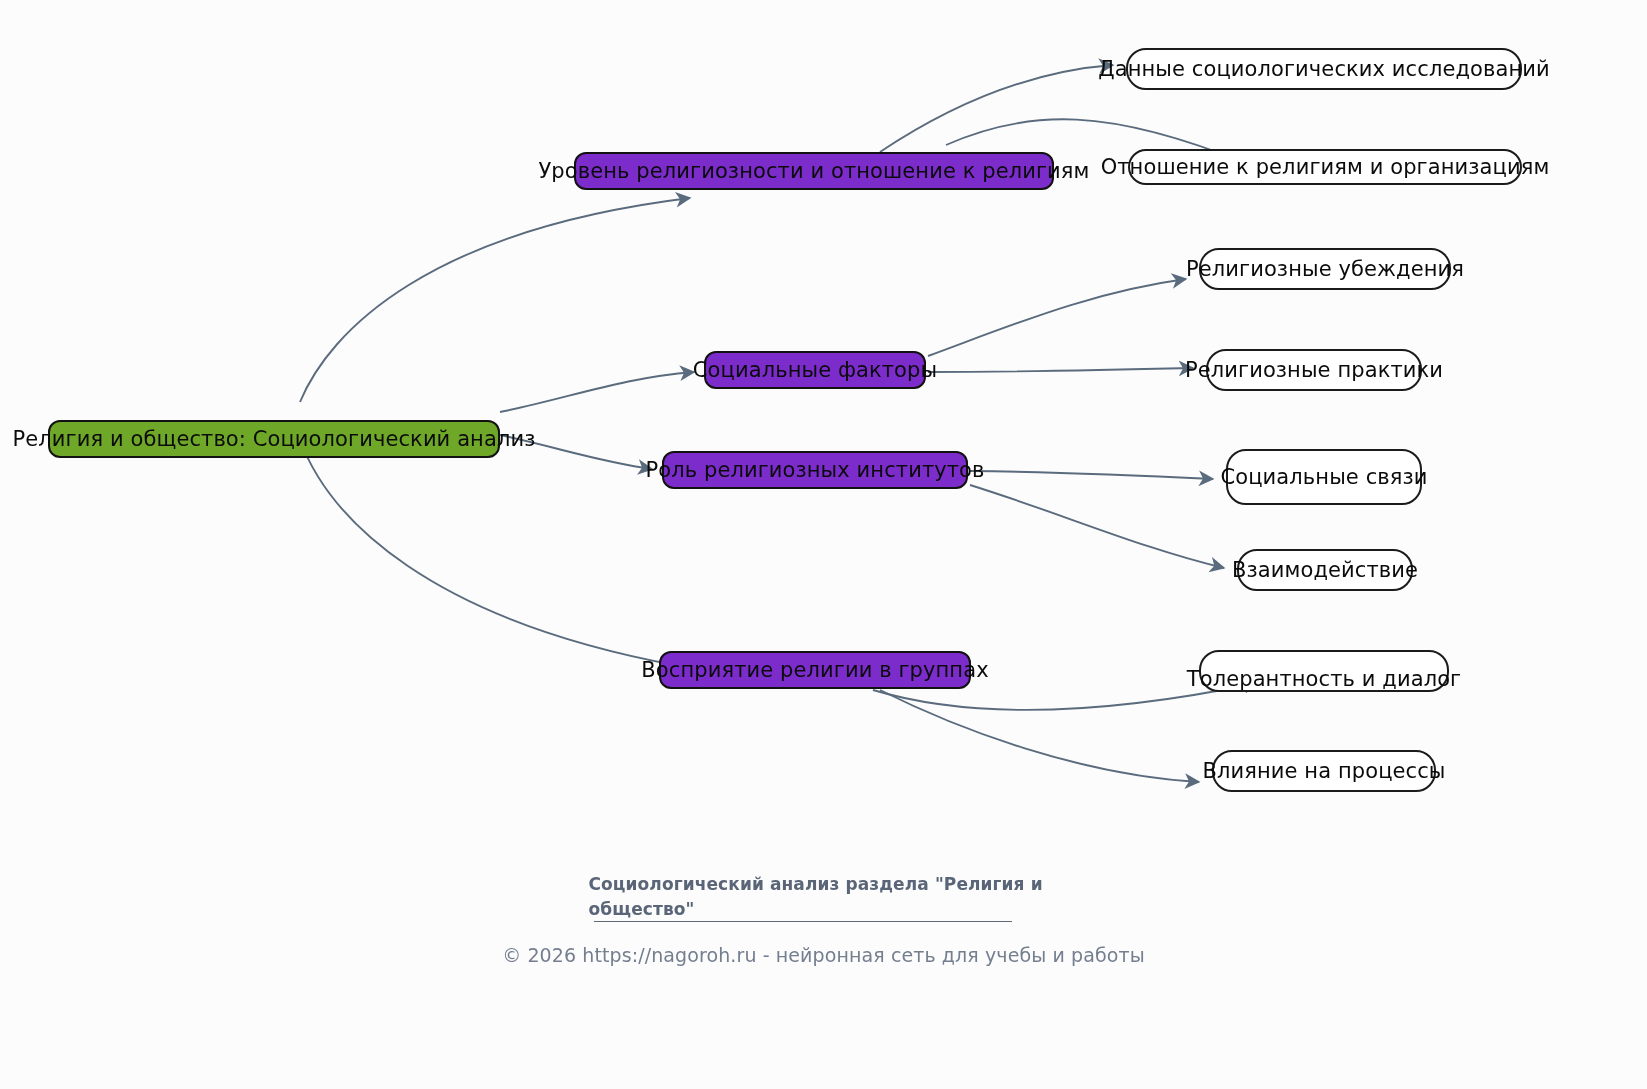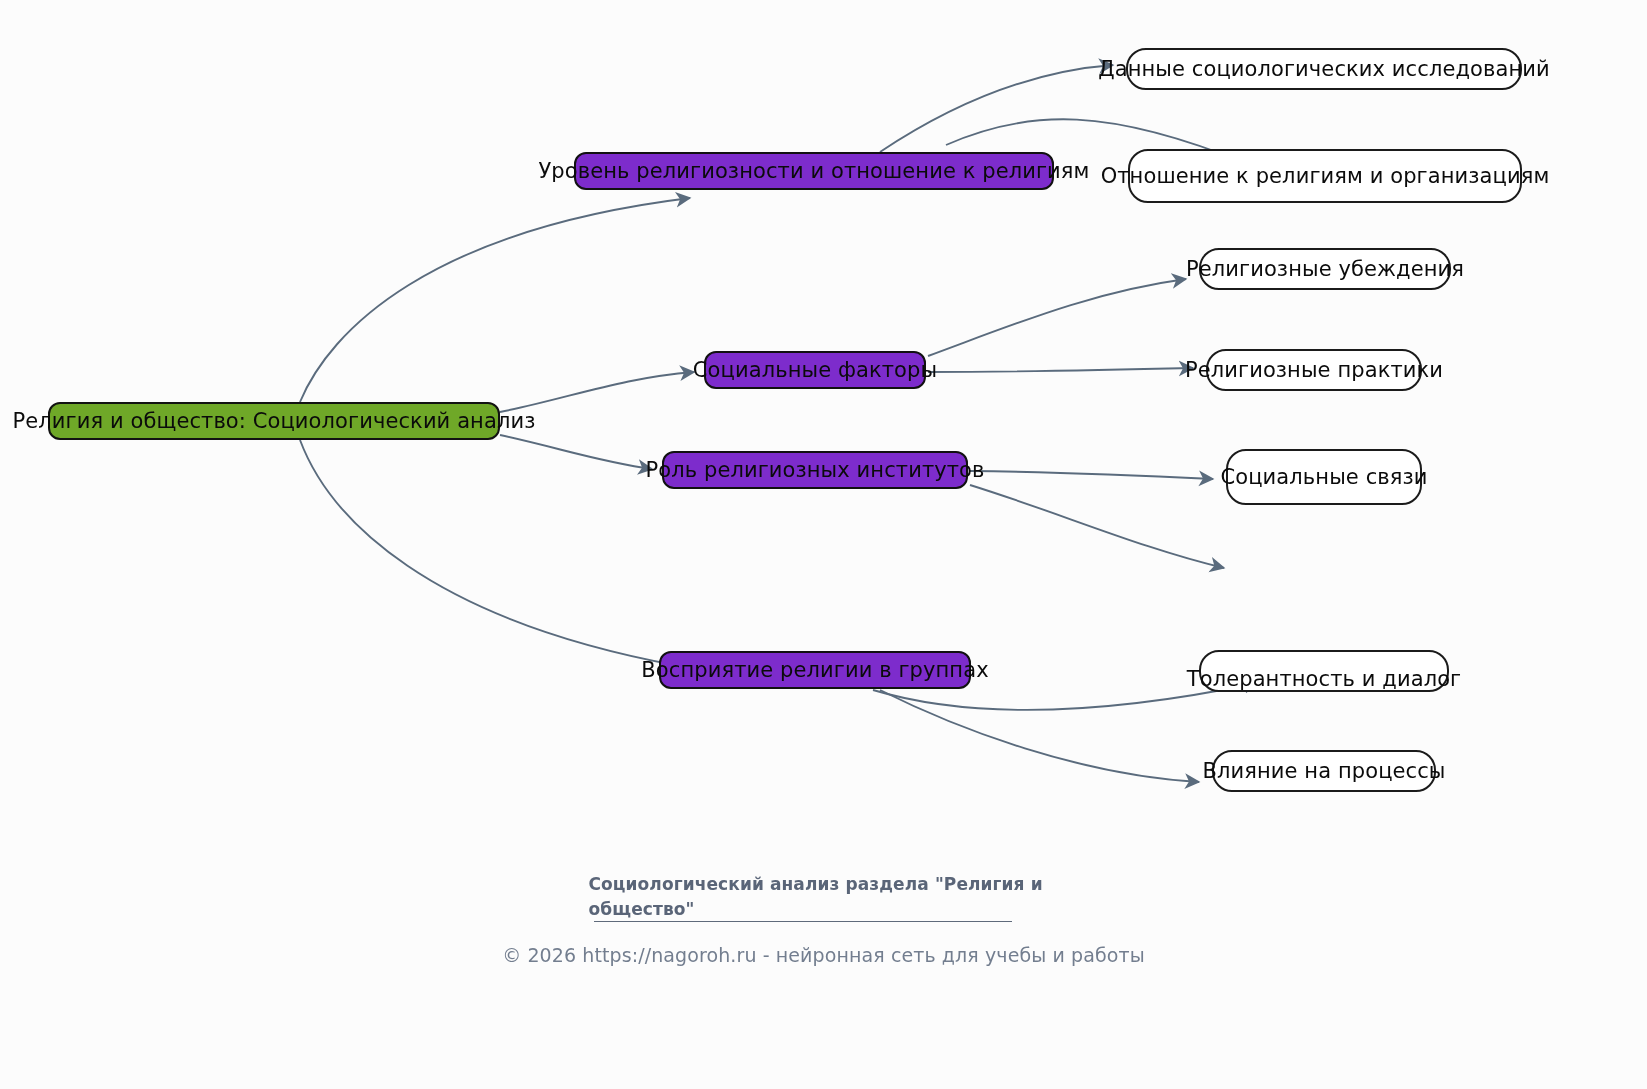--- a/index.html
+++ b/index.html
@@ -130,21 +130,21 @@
       <path d="M 928 372 C 1020 372 1110 370 1193 368"></path>
 
       <path d="M 970 471 C 1060 472 1130 475 1213 479"></path>
       <path d="M 970 485 C 1060 513 1140 548 1224 568"></path>
 
       <path d="M 873 690 C 960 716 1080 720 1258 683"></path>
       <path d="M 880 690 C 960 730 1080 775 1199 782"></path>
     </g>
   </svg>
 
-  <div class="node root" style="left:48px; top:402px; width:452px; height:38px;">
+  <div class="node root" style="left:48px; top:420px; width:452px; height:38px;">
     <span>Религия и общество: Социологический анализ</span>
   </div>
 
   <div class="node branch" style="left:574px; top:152px; width:480px; height:38px;">
     <span>Уровень религиозности и отношение к религиям</span>
   </div>
 
   <div class="node branch" style="left:704px; top:351px; width:222px; height:38px;">
     <span>Социальные факторы</span>
   </div>
@@ -154,36 +154,39 @@
   </div>
 
   <div class="node branch" style="left:659px; top:651px; width:312px; height:38px;">
     <span>Восприятие религии в группах</span>
   </div>
 
   <div class="node leaf" style="left:1126px; top:48px; width:396px; height:42px;">
     <span>Данные социологических исследований</span>
   </div>
 
-  <div class="node leaf" style="left:1128px; top:149px; width:394px; height:54px;">
+  <div class="node leaf" style="left:1128px; top:149px; width:394px; height:36px;">
     <span>Отношение к религиям и организациям</span>
   </div>
 
   <div class="node leaf" style="left:1199px; top:248px; width:252px; height:42px;">
     <span>Религиозные убеждения</span>
   </div>
 
   <div class="node leaf" style="left:1206px; top:349px; width:216px; height:42px;">
     <span>Религиозные практики</span>
   </div>
 
   <div class="node leaf" style="left:1226px; top:449px; width:196px; height:56px;justify-content:center;">
     <span>Социальные связи</span>
   </div>
 
+  <div class="node leaf" style="left:1237px; top:549px; width:176px; height:42px;">
+    <span>Взаимодействие</span>
+  </div>
 
   <div class="node leaf" style="left:1199px; top:650px; width:250px; height:42px;align-items:flex-end;">
     <span>Толерантность и диалог</span>
   </div>
 
   <div class="node leaf" style="left:1212px; top:750px; width:224px; height:42px;">
     <span>Влияние на процессы</span>
   </div>
 
   <div class="footer-caption">Социологический анализ раздела "Религия и общество"</div>

